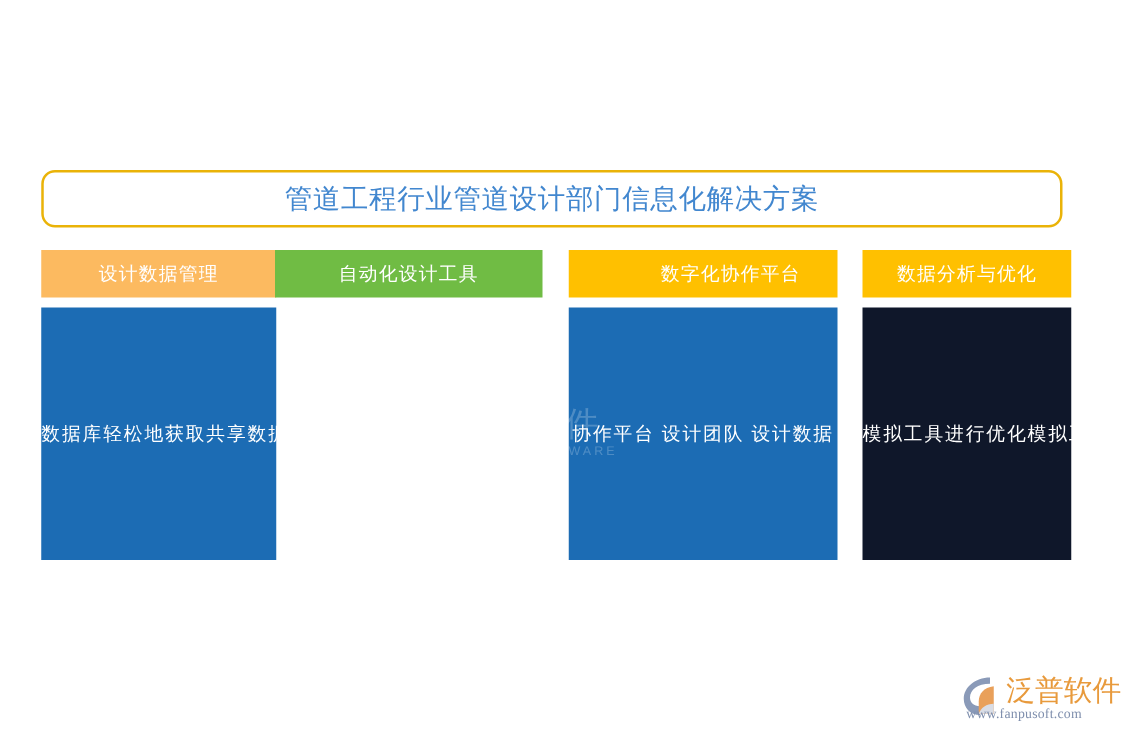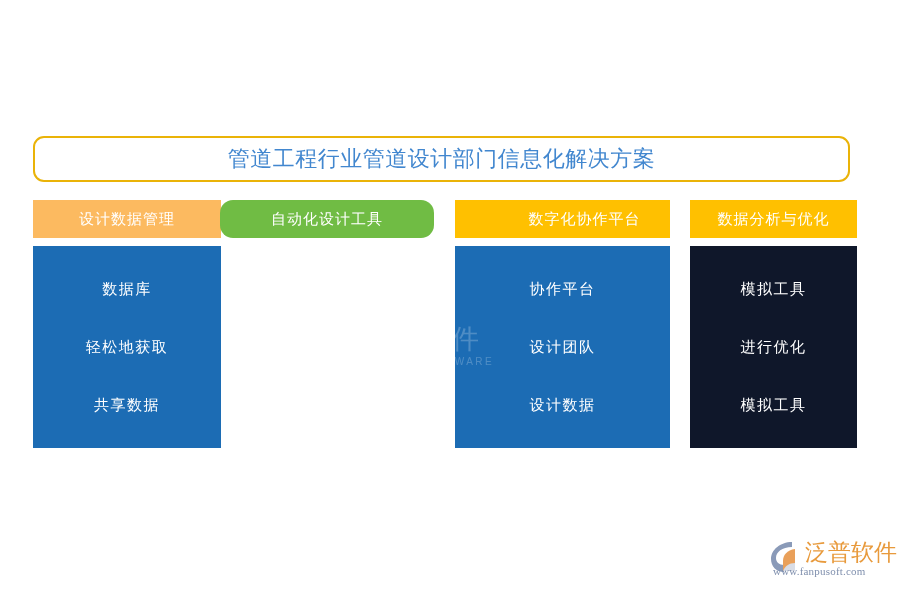--- a/index.html
+++ b/index.html
@@ -59,21 +59,21 @@
     color: #ffffff;
     font-size: 15px;
     letter-spacing: 1px;
     white-space: nowrap;
   }
   .col-body {
     margin-top: 8px;
     height: 202px;
     background: #1c6cb4;
     display: flex;
-    flex-direction: column;
+    flex-direction: row;
     align-items: center;
     justify-content: space-around;
     padding: 14px 0;
     box-sizing: border-box;
   }
   .col-item {
     color: #ffffff;
     font-size: 15px;
     letter-spacing: 1.5px;
     white-space: nowrap;
@@ -174,21 +174,21 @@
   <div class="col" id="col-0">
     <div class="col-header" style="background: rgb(252, 186, 96);">设计数据管理</div>
     <div class="col-body" style="background: rgb(28, 108, 180);">
       <div class="col-item">数据库</div>
       <div class="col-item">轻松地获取</div>
       <div class="col-item">共享数据</div>
     </div>
   </div>
 
   <div class="col" id="col-1">
-    <div class="col-header" style="background: rgb(112, 188, 68); border-radius: 13px;">自动化设计工具</div>
+    <div class="col-header" style="background: rgb(112, 188, 68);">自动化设计工具</div>
   </div>
 
   <div class="col" id="col-2">
     <div class="col-header" style="background: rgb(255, 192, 0); padding-left: 44px;">数字化协作平台</div>
     <div class="col-body" style="background: rgb(28, 108, 180);">
       <div class="col-item">协作平台</div>
       <div class="col-item">设计团队</div>
       <div class="col-item">设计数据</div>
     </div>
   </div>

